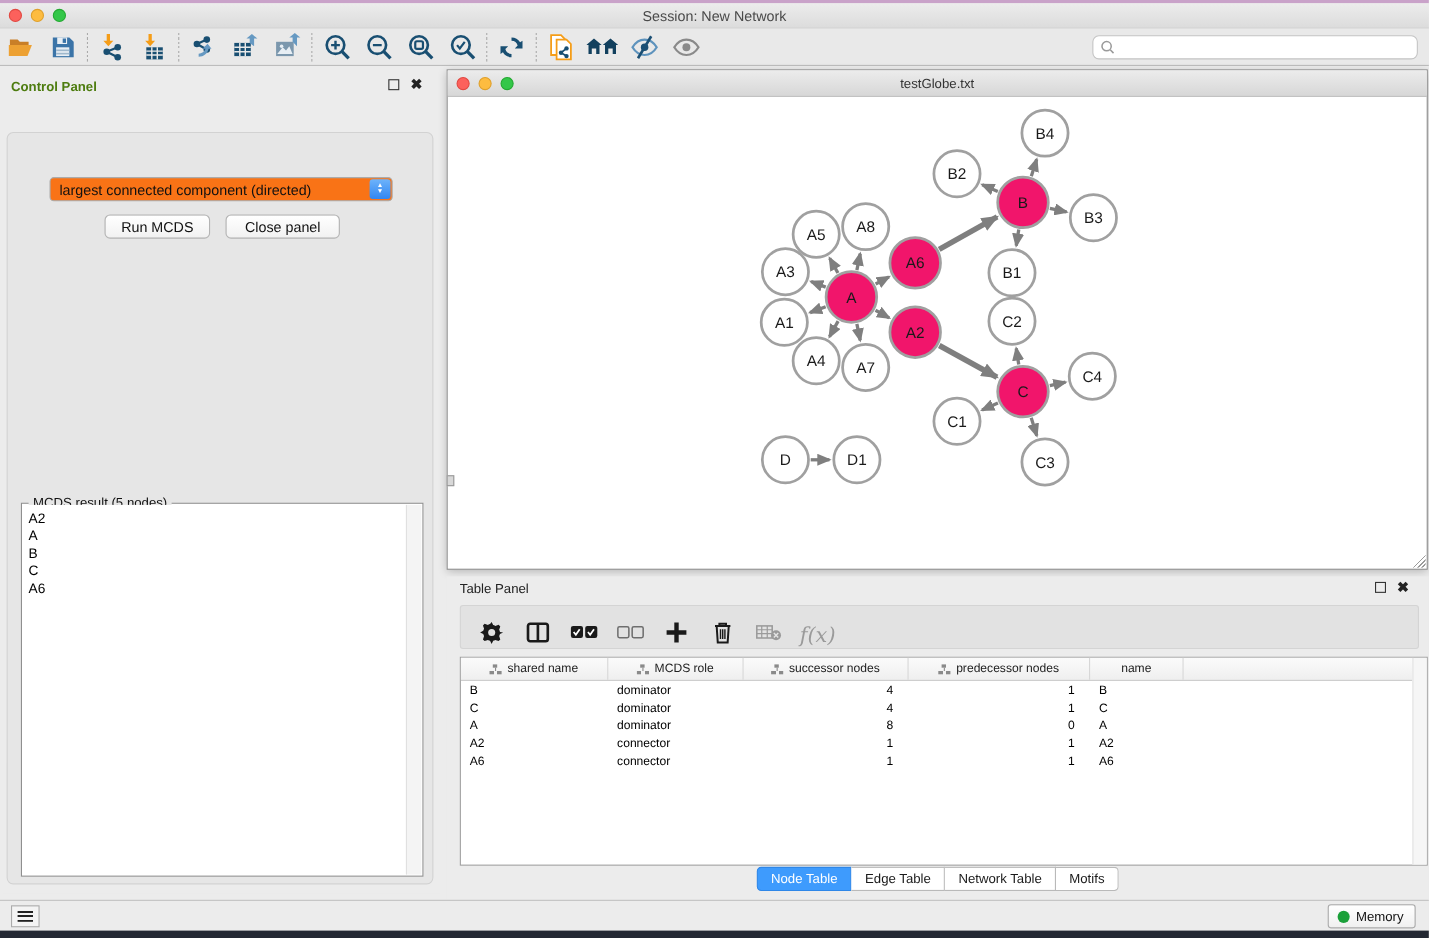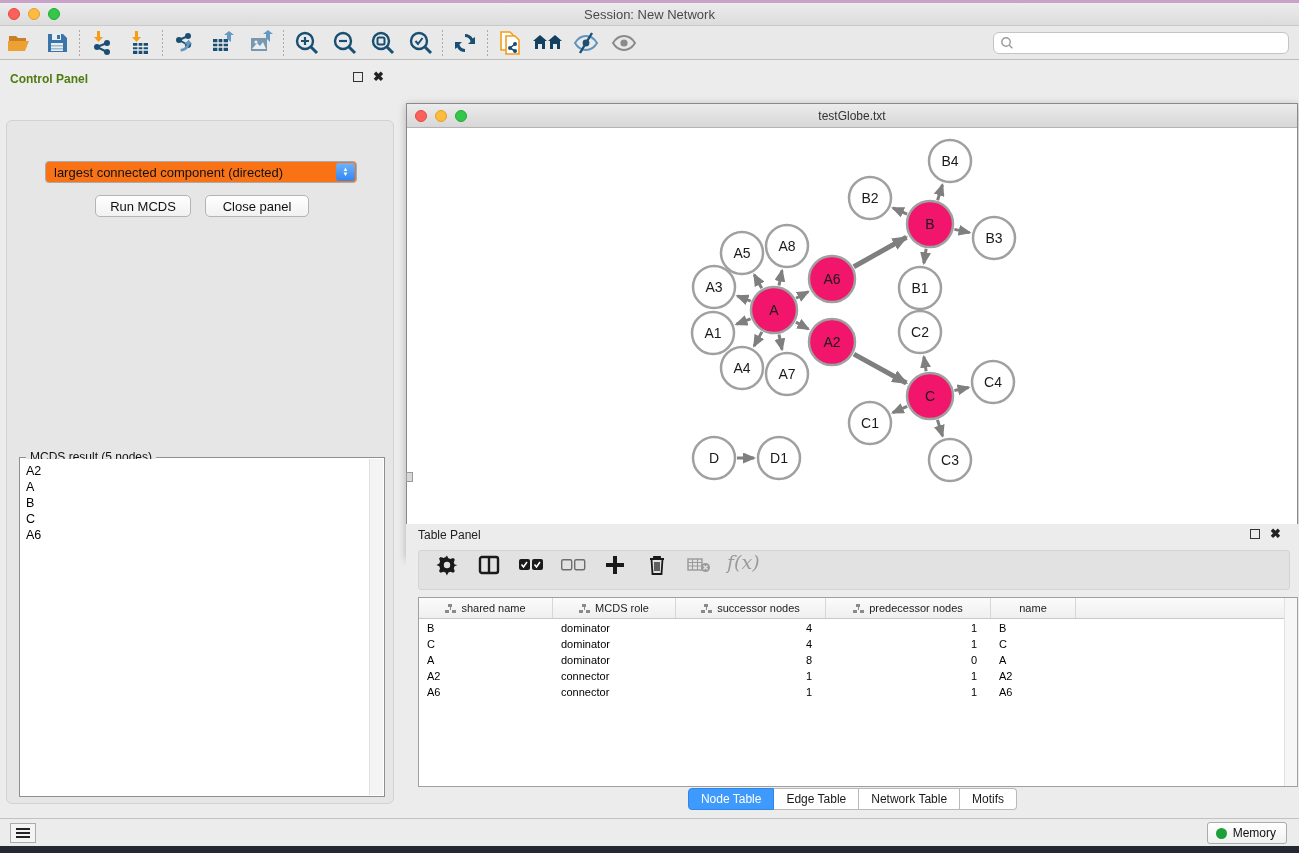--- a/index.html
+++ b/index.html
@@ -64,40 +64,40 @@
     border:1px solid #8f8f8f; background:#fff; }
   #mcds-legend { position:absolute; left:6px; top:-8px; background:#e6e6e6;
     padding:0 4px; font-size:12px; color:#111; }
   #mcds-list { position:absolute; inset:1px 15px 1px 1px; background:#fff;
     font-size:12.5px; color:#000; padding:4px 0 0 5px; line-height:16px; }
   #mcds-scroll { position:absolute; top:1px; right:1px; bottom:1px; width:14px;
     background:#f4f4f4; border-left:1px solid #e0e0e0; }
 
   
   #net-window { left:406px; top:63px; width:892px; height:455px;
-    border:1px solid #8a8a8a; box-shadow:0 2px 8px rgba(0,0,0,.25); background:#fff;margin-top:40px; }
+    border:1px solid #8a8a8a; box-shadow:0 2px 8px rgba(0,0,0,.25); background:#fff; }
   #net-titlebar { position:absolute; left:0; top:0; width:100%; height:24px;
     background:linear-gradient(#ececec,#d7d7d7); border-bottom:1px solid #b3b3b3;
     display:flex; align-items:center; }
   #net-titlebar .title { position:absolute; left:0; right:0; text-align:center;
     font-size:12px; color:#333; }
   #net-canvas { position:absolute; left:2px; top:25px; right:2px; bottom:2px; background:#fff; }
   #net-grip-left { position:absolute; left:-1px; top:368px; width:7px; height:10px;
     background:#d8d8d8; border:1px solid #9a9a9a; }
   #net-resize { position:absolute; right:1px; bottom:1px; width:14px; height:14px;
     background:
       linear-gradient(135deg, transparent 0 58%, #9a9a9a 58% 63%, transparent 63% 72%, #9a9a9a 72% 77%, transparent 77% 86%, #9a9a9a 86% 91%, transparent 91%); }
   .gnode-label { font-size:14px; fill:#1a1a1a; }
 
   
   #table-panel { left:406px; top:524px; width:893px; height:294px; background:#ececec; }
   #tp-header { position:absolute; left:12px; top:4px; font-size:12px; color:#222; }
   #tp-toolbar { position:absolute; left:12px; top:26px; width:872px; height:40px;
     background:#e2e2e2; border:1px solid #d4d4d4; border-radius:3px;
-    display:flex; align-items:flex-start; gap:14px; padding-left:14px; }
+    display:flex; align-items:flex-end; gap:14px; padding-left:14px; }
   .tp-btn { width:28px; height:28px; display:flex; align-items:center; justify-content:center; }
   #fx-label { font-size:19px; color:#9a9a9a; font-family:"DejaVu Serif",serif; font-style:italic; }
 
   #node-table { position:absolute; left:12px; top:73px; width:880px; height:190px;
     background:#fff; border:1px solid #9f9f9f; }
   #tbl-scroll { position:absolute; top:0; right:0; bottom:0; width:13px;
     background:#f6f6f6; border-left:1px solid #e2e2e2; }
   .thead { position:absolute; left:0; top:0; right:13px; height:21px;
     background:linear-gradient(#fbfbfb,#efefef); border-bottom:1px solid #c9c9c9; display:flex; }
   .th { position:relative; border-right:1px solid #d7d7d7; display:flex;

